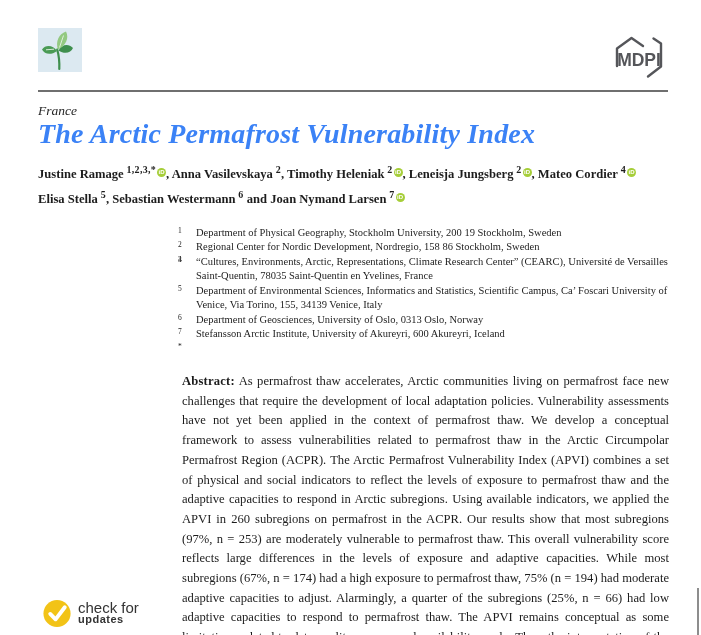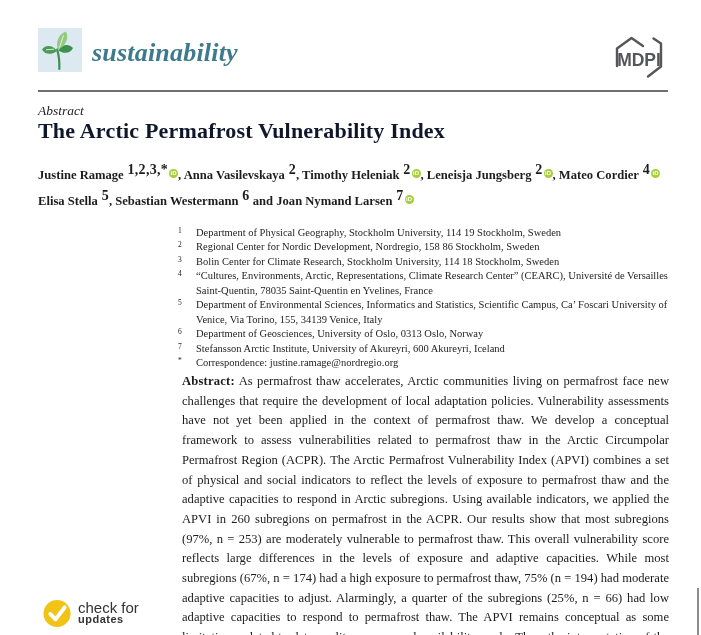--- a/index.html
+++ b/index.html
@@ -14,27 +14,27 @@
     position:absolute;left:92px;top:38px;
     font-family:"Liberation Serif",serif;font-style:italic;font-weight:bold;
     font-size:26px;color:var(--journal-teal,#3d7a8a);letter-spacing:0.2px;
   }
   .mdpi-logo{position:absolute;left:610px;top:35px;width:58px;height:46px;}
   .header-rule{position:absolute;left:38px;top:90px;width:630px;height:2px;background:#6f6f6f;}
   
   .article-type{position:absolute;left:38px;top:103px;font-style:italic;font-size:13.5px;color:#242424;}
   .article-title{
     position:absolute;left:38px;top:118px;width:640px;
-    font-size:22px;font-weight:bold;color:#0f172a;letter-spacing:0.2px;
+    font-size:28px;font-weight:bold;color:#3b82f6;letter-spacing:0.2px;font-style:italic;
   }
   .authors{
     position:absolute;left:38px;top:160px;width:636px;
     font-size:12.6px;font-weight:bold;line-height:19.5px;color:#1d1d1d;
   }
-  .au-sup{font-size:14px;vertical-align:5px;letter-spacing:0.3px;}
+  .au-sup{font-size:10px;vertical-align:5px;letter-spacing:0.3px;}
   .orcid{
     display:inline-block;width:9px;height:9px;border-radius:50%;
     background:var(--orcid-green,#a6ce39);color:#fff;
     font:bold 6px/9px "Liberation Sans",sans-serif;text-align:center;
     vertical-align:4px;margin-left:1px;
   }
   .affiliations{
     position:absolute;left:177px;top:226px;width:491px;
     font-size:10.5px;line-height:14.45px;color:#232323;
   }
@@ -63,46 +63,45 @@
     <svg viewBox="0 0 44 44">
       <rect x="0" y="0" width="44" height="44" fill="#dce9f1"></rect>
       <path d="M21.3 41 C21.6 33 20.8 27 19.2 21.5" stroke="#3f8f4e" stroke-width="2.2" fill="none" stroke-linecap="round"></path>
       <path d="M19 23 C13 27.5 6.5 26.5 4 21.5 C7.5 16.5 15 17 19 23 Z" fill="#4a9b55"></path>
       <path d="M20.5 22.5 C26.5 26.5 33 25 35 20 C30.5 15 23.5 16.5 20.5 22.5 Z" fill="#3f8f4e"></path>
       <path d="M19.8 21.5 C17.5 13.5 20.5 6 28 3.5 C31.5 10 27.5 18 19.8 21.5 Z" fill="#93c981"></path>
       <path d="M8 21.8 L16 21.2" stroke="#e8f3e6" stroke-width="0.9" fill="none"></path>
       <path d="M25.5 7.5 L21.5 19.5" stroke="#e8f3e6" stroke-width="0.9" fill="none"></path>
     </svg>
   </div>
-  <div class="journal-name">sustainability</div>
 
   <div class="mdpi-logo">
     <svg viewBox="0 0 58 46">
       <polyline points="7,31 7,13.5 21.5,3 33,11" fill="none" stroke="#55565a" stroke-width="2.4" stroke-linejoin="round" stroke-linecap="round"></polyline>
       <polyline points="43.5,3.5 51,8.5 51,31.5 38,41.5" fill="none" stroke="#55565a" stroke-width="2.4" stroke-linejoin="round" stroke-linecap="round"></polyline>
       <text x="29" y="30.5" text-anchor="middle" font-family="Liberation Sans, sans-serif" font-weight="bold" font-size="17.5" fill="#55565a">MDPI</text>
     </svg>
   </div>
 
   <div class="header-rule"></div>
 
-  <div class="article-type">Abstract</div>
+  <div class="article-type">France</div>
   <h1 class="article-title" style="margin:0;">The Arctic Permafrost Vulnerability Index</h1>
 
   <div class="authors"><span>Justine Ramage</span><span class="au-sup"> 1,2,3,*</span><span class="orcid">iD</span>, <span>Anna Vasilevskaya</span><span class="au-sup"> 2</span>, <span>Timothy Heleniak</span><span class="au-sup"> 2</span><span class="orcid">iD</span>, <span>Leneisja Jungsberg</span><span class="au-sup"> 2</span><span class="orcid">iD</span>, <span>Mateo Cordier</span><span class="au-sup"> 4</span><span class="orcid">iD</span><br><span>Elisa Stella</span><span class="au-sup"> 5</span>, <span>Sebastian Westermann</span><span class="au-sup"> 6</span> and <span>Joan Nymand Larsen</span><span class="au-sup"> 7</span><span class="orcid">iD</span></div>
 
   <div class="affiliations">
-      <div class="aff-item"><span class="aff-marker">1</span><span>Department of Physical Geography, Stockholm University, 114 19 Stockholm, Sweden</span></div>
+      <div class="aff-item"><span class="aff-marker">1</span><span>Department of Physical Geography, Stockholm University, 200 19 Stockholm, Sweden</span></div>
       <div class="aff-item"><span class="aff-marker">2</span><span>Regional Center for Nordic Development, Nordregio, 158 86 Stockholm, Sweden</span></div>
-      <div class="aff-item"><span class="aff-marker">3</span><span>Bolin Center for Climate Research, Stockholm University, 114 18 Stockholm, Sweden</span></div>
+      <div class="aff-item"><span class="aff-marker">3</span></div>
       <div class="aff-item"><span class="aff-marker">4</span><span>“Cultures, Environments, Arctic, Representations, Climate Research Center” (CEARC), Université de Versailles Saint-Quentin, 78035 Saint-Quentin en Yvelines, France</span></div>
       <div class="aff-item"><span class="aff-marker">5</span><span>Department of Environmental Sciences, Informatics and Statistics, Scientific Campus, Ca’ Foscari University of Venice, Via Torino, 155, 34139 Venice, Italy</span></div>
       <div class="aff-item"><span class="aff-marker">6</span><span>Department of Geosciences, University of Oslo, 0313 Oslo, Norway</span></div>
       <div class="aff-item"><span class="aff-marker">7</span><span>Stefansson Arctic Institute, University of Akureyri, 600 Akureyri, Iceland</span></div>
-      <div class="aff-item"><span class="aff-marker">*</span><span>Correspondence: justine.ramage@nordregio.org</span></div>
+      <div class="aff-item"><span class="aff-marker">*</span></div>
     </div>
 
   <p class="abstract"><b>Abstract:</b> <span>As permafrost thaw accelerates, Arctic communities living on permafrost face new challenges that require the development of local adaptation policies. Vulnerability assessments have not yet been applied in the context of permafrost thaw. We develop a conceptual framework to assess vulnerabilities related to permafrost thaw in the Arctic Circumpolar Permafrost Region (ACPR). The Arctic Permafrost Vulnerability Index (APVI) combines a set of physical and social indicators to reflect the levels of exposure to permafrost thaw and the adaptive capacities to respond in Arctic subregions. Using available indicators, we applied the APVI in 260 subregions on permafrost in the ACPR. Our results show that most subregions (97%, n = 253) are moderately vulnerable to permafrost thaw. This overall vulnerability score reflects large differences in the levels of exposure and adaptive capacities. While most subregions (67%, n = 174) had a high exposure to permafrost thaw, 75% (n = 194) had moderate adaptive capacities to adjust. Alarmingly, a quarter of the subregions (25%, n = 66) had low adaptive capacities to respond to permafrost thaw. The APVI remains conceptual as some limitations related to data quality, access, and availability apply. Thus, the interpretation of the vulnerability results should be evaluated with caution and put into local contexts.</span></p>
 
   <div class="crossmark">
     <svg viewBox="0 0 32 32">
       <circle cx="15.5" cy="16" r="14" fill="#f2c317"></circle>
       <polygon points="20,-1 33,-1 33,13" fill="#ffffff"></polygon>
       <polyline points="8.5,16.5 14,22 23.5,9.5" fill="none" stroke="#ffffff" stroke-width="4" stroke-linecap="round" stroke-linejoin="round"></polyline>
     </svg>

